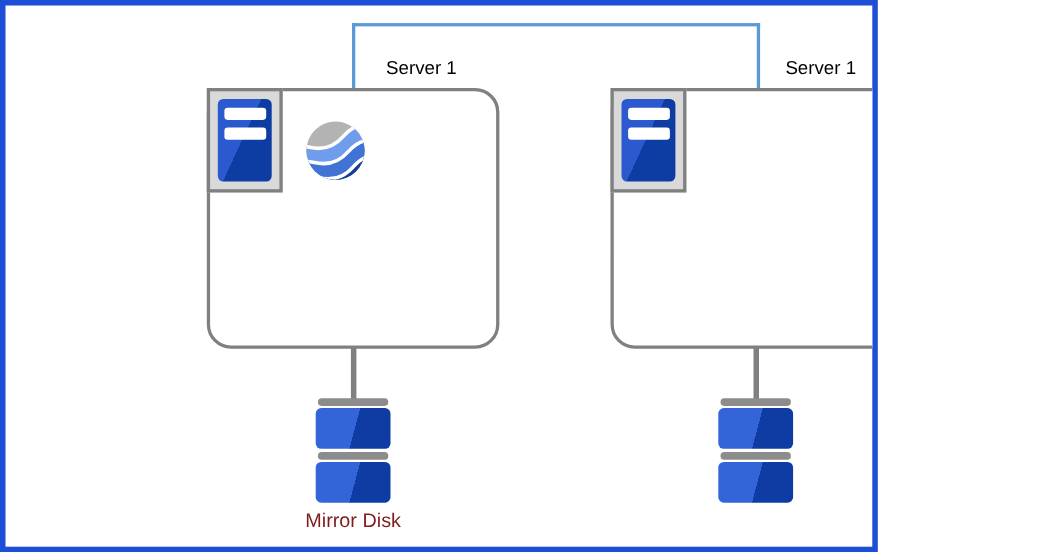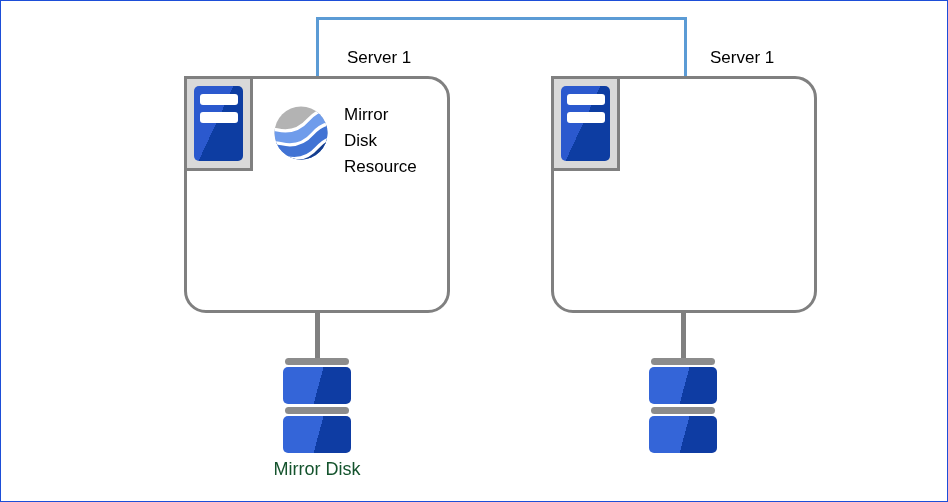--- a/index.html
+++ b/index.html
@@ -1,18 +1,18 @@
 <!DOCTYPE html>
 <html><head>
 <meta charset="utf-8">
 <style>
   html,body{margin:0;padding:0;background:#fff;font-family:"Liberation Sans","DejaVu Sans",sans-serif;}
   .canvas{
-    position:relative;width:948px;height:502px;background:#ffffff;
-    border:1px solid #1d4ed8;box-sizing:border-box;overflow:hidden;
+    position:relative;width:798px;height:502px;background:#ffffff;
+    border:5px solid #1d4ed8;box-sizing:border-box;overflow:hidden;
   }
   
   .interconnect{
     position:absolute;left:315px;top:16px;width:371px;height:59px;
     border-top:3px solid #5B9BD5;border-left:3px solid #5B9BD5;border-right:3px solid #5B9BD5;
     box-sizing:border-box;
   }
   .node-label{
     position:absolute;top:47px;font-size:17px;color:#000;white-space:nowrap;
   }
@@ -64,21 +64,21 @@
   .disk-cap{
     width:64px;height:7px;background:#8c8c8c;border-radius:4px;margin-bottom:2px;flex:none;
   }
   .disk-cap.mid{margin-top:3px;}
   .disk-platter{
     width:68px;height:37px;border-radius:5px;flex:none;
     background:linear-gradient(105deg,#3465d8 52%,#0e3ca3 52%);
   }
   .disk-label{
     position:absolute;left:316px;top:458px;transform:translateX(-50%);
-    font-size:18px;color:#14532d;white-space:nowrap;
+    font-size:18px;color:#7f1d1d;white-space:nowrap;
   }
 </style>
 </head>
 <body>
 
 <div class="canvas">
 
   <div class="interconnect"></div>
 
   <div class="node-label label-s1">Server 1</div>
@@ -112,25 +112,20 @@
         <path d="M -50 31 q 30 -18 60 0 t 60 0 t 60 0 L 170 180 L -50 180 Z" fill="#6f9ceb"></path>
         <path d="M -50 31 q 30 -18 60 0 t 60 0 t 60 0" fill="none" stroke="#ffffff" stroke-width="6"></path>
         <path d="M -50 58 q 30 -18 60 0 t 60 0 t 60 0 L 170 180 L -50 180 Z" fill="#4173d4"></path>
         <path d="M -50 58 q 30 -18 60 0 t 60 0 t 60 0" fill="none" stroke="#ffffff" stroke-width="6"></path>
         <path d="M -50 85 q 30 -18 60 0 t 60 0 t 60 0 L 170 180 L -50 180 Z" fill="#163e8e"></path>
         <path d="M -50 85 q 30 -18 60 0 t 60 0 t 60 0" fill="none" stroke="#ffffff" stroke-width="6"></path>
       </g>
     </g>
   </svg>
 
-  <div class="resource-caption">
-    <div>Mirror</div>
-    <div>Disk</div>
-    <div>Resource</div>
-  </div>
 
   <div class="drop-line drop-s1"></div>
   <div class="drop-line drop-s2"></div>
 
   <div class="disk disk-s1">
     <div class="disk-cap"></div>
     <div class="disk-platter"></div>
     <div class="disk-cap mid"></div>
     <div class="disk-platter"></div>
   </div>

